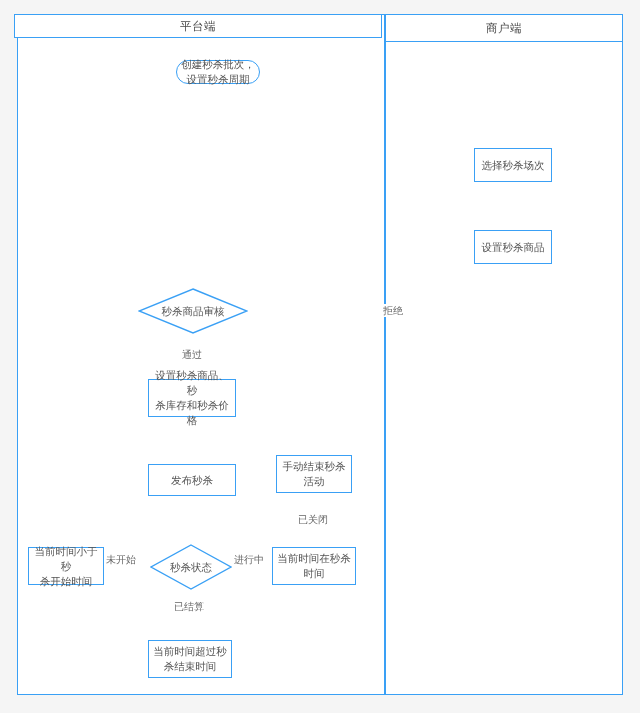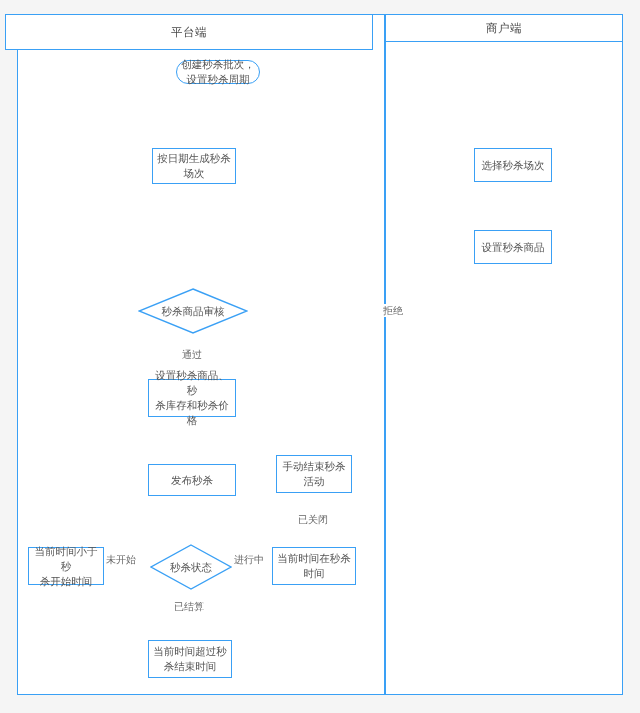--- a/index.html
+++ b/index.html
@@ -130,34 +130,32 @@
 
       <path d="M 232 567 L 270 567"></path>
 
       <path d="M 191 590 L 191 638"></path>
 
       <path d="M 314 547 L 314 495"></path>
     </g>
   </svg>
 
   <div class="lane" style="left:17px; top:14px; width:368px; height:681px;"></div>
-  <div class="lane-header" style="left:5px; top:14px; width:368px; height:36px;">
+  <div class="lane-header" style="left:14px; top:14px; width:368px; height:24px;">
     <span>平台端</span>
   </div>
 
   <div class="lane" style="left:385px; top:14px; width:238px; height:681px;"></div>
   <div class="lane-header" style="left:385px; top:14px; width:238px; height:28px;">
     <span>商户端</span>
   </div>
 
   <div class="node rounded" style="left:136px; top:60px; width:84px; height:24px;margin-left:40px;">创建秒杀批次，
 设置秒杀周期</div>
 
-  <div class="node" style="left:152px; top:148px; width:84px; height:36px;">按日期生成秒杀
-场次</div>
 
   <div class="node" style="left:474px; top:148px; width:78px; height:34px;">选择秒杀场次</div>
 
   <div class="node" style="left:474px; top:230px; width:78px; height:34px;">设置秒杀商品</div>
 
   <div class="node diamond" style="left:138px; top:288px; width:110px; height:46px;">
     <svg class="diamond-shape" viewBox="0 0 110 46" preserveAspectRatio="none">
       <polygon points="55,1 109,23 55,45 1,23" fill="#ffffff" stroke="#3aa0f5" stroke-width="1.4"></polygon>
     </svg>
     <span class="diamond-label">秒杀商品审核</span>

